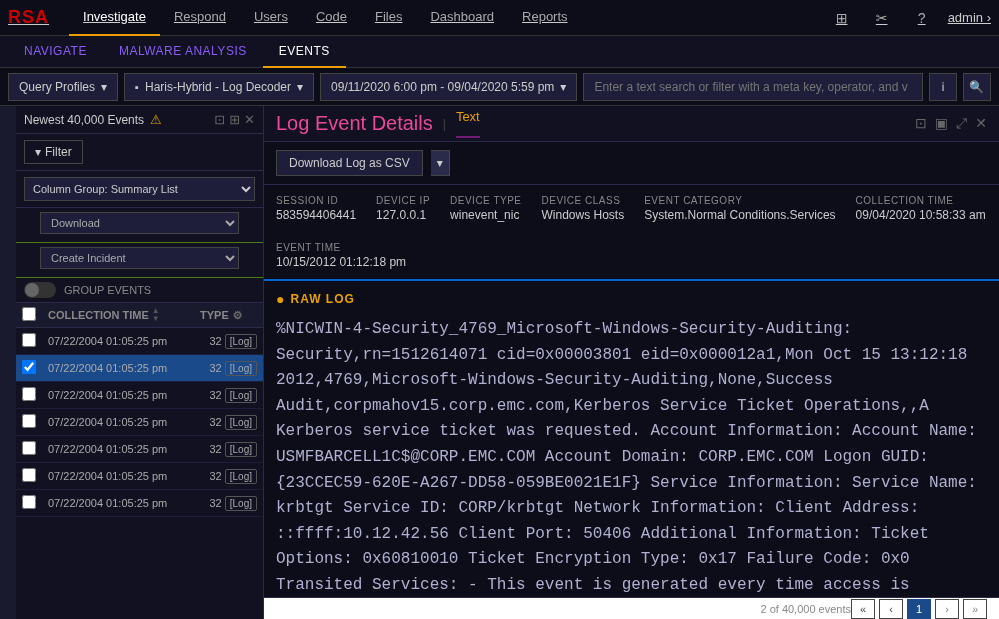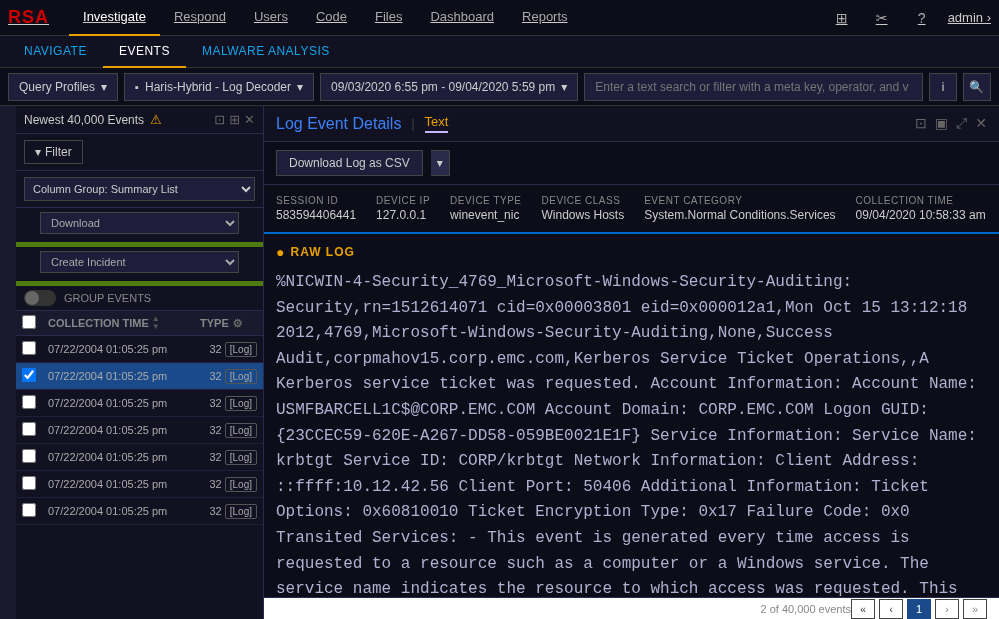--- a/index.html
+++ b/index.html
@@ -9,21 +9,21 @@
     .top-nav { display: flex; align-items: center; background: #0d0d1a; height: 36px; padding: 0 8px; border-bottom: 1px solid #333; text-decoration: underline; }
     .logo { color: #cc0000; font-weight: bold; font-size: 18px; margin-right: 20px; letter-spacing: 1px; }
     .nav-items { display: flex; gap: 0; flex: 1; }
     .nav-item { color: #aaa; padding: 0 14px; height: 36px; display: flex; align-items: center; font-size: 13px; cursor: pointer; border-bottom: 2px solid transparent; }
     .nav-right { display: flex; align-items: center; gap: 12px; color: #aaa; }
     .nav-right .icon-btn { width: 28px; height: 28px; display: flex; align-items: center; justify-content: center; cursor: pointer; color: #aaa; font-size: 14px; }
     .nav-right .admin { color: #ccc; font-size: 13px; cursor: pointer; }
 
     
     .sub-nav { display: flex; align-items: center; background: #111122; height: 32px; border-bottom: 1px solid #333; padding: 0 8px; gap: 0; }
-    .sub-nav-item { color: #0ea5e9; padding: 0 16px; height: 32px; display: flex; align-items: center; font-size: 12px; cursor: pointer; border-bottom: 2px solid transparent; text-transform: uppercase; letter-spacing: 0.5px; }
+    .sub-nav-item { color: #8b5cf6; padding: 0 16px; height: 32px; display: flex; align-items: center; font-size: 12px; cursor: pointer; border-bottom: 2px solid transparent; text-transform: uppercase; letter-spacing: 0.5px; }
     .sub-nav-item.active { color: #fff; border-bottom: 2px solid #e8a000; }
 
     
     .toolbar-row { display: flex; align-items: center; background: #0d0d1a; height: 38px; padding: 0 8px; border-bottom: 1px solid #333; gap: 6px; }
     .query-profiles-btn { background: #1e1e3a; border: 1px solid #444; color: #ccc; padding: 4px 10px; font-size: 12px; cursor: pointer; display: flex; align-items: center; gap: 6px; height: 28px; }
     .log-decoder-btn { background: #1e1e3a; border: 1px solid #444; color: #ccc; padding: 4px 10px; font-size: 12px; cursor: pointer; display: flex; align-items: center; gap: 6px; height: 28px; }
     .date-range-btn { background: #1e1e3a; border: 1px solid #444; color: #ccc; padding: 4px 10px; font-size: 12px; cursor: pointer; display: flex; align-items: center; gap: 6px; height: 28px; }
     .search-bar { flex: 1; background: #1e1e3a; border: 1px solid #444; color: #ccc; padding: 4px 10px; font-size: 12px; height: 28px; }
     .search-icon-btn { background: #1e1e3a; border: 1px solid #444; color: #ccc; width: 28px; height: 28px; display: flex; align-items: center; justify-content: center; cursor: pointer; }
     .info-icon-btn { background: #1e1e3a; border: 1px solid #444; color: #ccc; width: 28px; height: 28px; display: flex; align-items: center; justify-content: center; cursor: pointer; }
@@ -37,21 +37,21 @@
     .warning-icon { color: #e8a000; font-size: 13px; }
     .panel-icons { display: flex; gap: 4px; margin-left: auto; }
     .panel-icon { color: #666; font-size: 13px; cursor: pointer; }
 
     .filter-row { padding: 6px 8px; border-bottom: 1px solid #2a2a4a; }
     .filter-btn { background: transparent; border: 1px solid #444; color: #ccc; padding: 4px 10px; font-size: 12px; cursor: pointer; display: flex; align-items: center; gap: 4px; }
 
     .col-group-row { padding: 6px 8px; border-bottom: 1px solid #2a2a4a; }
     .col-group-select { background: #1e1e3a; border: 1px solid #444; color: #ccc; padding: 4px; font-size: 11px; width: 100%; cursor: pointer; }
 
-    .action-row { padding: 4px 24px; border-bottom: 5px solid #4d7c0f; }
+    .action-row { padding: 4px 24px; border-bottom: 1px solid #4d7c0f; }
     .action-select { background: #1e1e3a; border: 1px solid #444; color: #aaa; padding: 3px 6px; font-size: 11px; width: 100%; cursor: pointer; margin-bottom: 4px; }
 
     .group-events-row { padding: 4px 8px; display: flex; align-items: center; gap: 8px; border-bottom: 1px solid #2a2a4a; }
     .toggle-switch { width: 32px; height: 16px; background: #333; border-radius: 8px; cursor: pointer; position: relative; }
     .toggle-knob { width: 14px; height: 14px; background: #666; border-radius: 50%; position: absolute; top: 1px; left: 1px; }
 
     
     .events-table-container { flex: 1; overflow-y: auto; overflow-x: hidden; }
     .events-table { width: 100%; border-collapse: collapse; }
     .events-table thead th { background: #1a1a2e; color: #888; font-size: 11px; padding: 4px 6px; text-align: left; border-bottom: 1px solid #2a2a4a; position: sticky; top: 0; white-space: nowrap; text-transform: uppercase; }
@@ -62,23 +62,23 @@
     .events-table .col-time { color: #aaa; }
     .events-table .col-type { color: #aaa; text-align: right; white-space: nowrap; }
     .badge { background: transparent; border: 1px solid #555; color: #aaa; padding: 1px 4px; font-size: 10px; border-radius: 2px; }
     .th-with-sort { display: flex; align-items: center; gap: 3px; }
     .sort-icons { display: flex; flex-direction: column; font-size: 8px; line-height: 1; color: #555; }
     .col-header-actions { display: flex; align-items: center; gap: 4px; }
 
     
     .right-panel { flex: 1; background: #0d0d1a; display: flex; flex-direction: column; overflow: hidden; }
     .right-panel-header { display: flex; align-items: center; padding: 6px 12px; border-bottom: 1px solid #2a2a4a; background: #111122; height: 36px; }
-    .panel-title-main { color: #3b82f6; font-size: 16px; }
+    .panel-title-main { color: #ec4899; font-size: 20px; }
     .panel-divider { color: #444; margin: 0 10px; }
-    .tab-text { color: #e8a000; font-size: 13px; border-bottom: 2px solid #c4b5fd; padding-bottom: 2px; cursor: pointer; }
+    .tab-text { color: #e8a000; font-size: 13px; border-bottom: 2px solid #701a75; padding-bottom: 12px; cursor: pointer; }
     .panel-header-icons { margin-left: auto; display: flex; gap: 8px; }
     .panel-header-icon { color: #666; font-size: 14px; cursor: pointer; }
 
     
     .download-bar { padding: 8px 12px; border-bottom: 1px solid #2a2a4a; display: flex; align-items: center; gap: 8px; }
     .download-csv-btn { background: #1e1e3a; border: 1px solid #444; color: #ccc; padding: 5px 12px; font-size: 12px; cursor: pointer; display: flex; align-items: center; gap: 6px; }
     .download-caret { background: #2a2a4a; border: 1px solid #444; border-left: none; color: #ccc; padding: 5px 6px; font-size: 12px; cursor: pointer; }
 
     
     .meta-details { display: flex; flex-wrap: wrap; padding: 10px 12px; border-bottom: 2px solid #0066cc; gap: 20px; }
@@ -126,36 +126,36 @@
   <div class="nav-right">
     <div class="icon-btn">⊞</div>
     <div class="icon-btn">✂</div>
     <div class="icon-btn">?</div>
     <div class="admin">admin ›</div>
   </div>
 </div>
 
 <div class="sub-nav">
   <div class="sub-nav-item">NAVIGATE</div>
+  <div class="sub-nav-item">MALWARE ANALYSIS</div>
   <div class="sub-nav-item active">EVENTS</div>
-  <div class="sub-nav-item">MALWARE ANALYSIS</div>
 </div>
 
 <div class="toolbar-row">
   <button class="query-profiles-btn">
     <span>Query Profiles</span>
     <span>▾</span>
   </button>
   <button class="log-decoder-btn">
     <span style="font-size:11px;">▪</span>
     <span>Haris-Hybrid - Log Decoder</span>
     <span>▾</span>
   </button>
   <button class="date-range-btn">
-    <span>09/03/2020 6:55 pm  -  09/04/2020 5:59 pm</span>
+    <span>09/11/2020 6:00 pm  -  09/04/2020 5:59 pm</span>
     <span>▾</span>
   </button>
   <input class="search-bar" type="text" placeholder="Enter a text search or filter with a meta key, operator, and v" style="">
   <div class="info-icon-btn">ℹ</div>
   <div class="search-icon-btn">🔍</div>
 </div>
 
 <div class="main-layout">
 
   <div class="left-panel">
@@ -300,20 +300,24 @@
         <span class="meta-value">Windows Hosts</span>
       </div>
       <div class="meta-item">
         <span class="meta-label">EVENT CATEGORY</span>
         <span class="meta-value">System.Normal Conditions.Services</span>
       </div>
       <div class="meta-item">
         <span class="meta-label">COLLECTION TIME</span>
         <span class="meta-value">09/04/2020 10:58:33 am</span>
       </div>
+      <div class="meta-item">
+        <span class="meta-label">EVENT TIME</span>
+        <span class="meta-value">10/15/2012 01:12:18 pm</span>
+      </div>
     </div>
 
     <div class="raw-log-section">
       <div class="raw-log-header">
         <span class="raw-log-icon">●</span>
         <span class="raw-log-title">RAW LOG</span>
       </div>
       <div class="raw-log-text">%NICWIN-4-Security_4769_Microsoft-Windows-Security-Auditing: Security,rn=1512614071 cid=0x00003801 eid=0x000012a1,Mon Oct 15 13:12:18 2012,4769,Microsoft-Windows-Security-Auditing,None,Success Audit,corpmahov15.corp.emc.com,Kerberos Service Ticket Operations,,A Kerberos service ticket was requested. Account Information: Account Name: USMFBARCELL1C$@CORP.EMC.COM Account Domain: CORP.EMC.COM Logon GUID: {23CCEC59-620E-A267-DD58-059BE0021E1F} Service Information: Service Name: krbtgt Service ID: CORP/krbtgt Network Information: Client Address: ::ffff:10.12.42.56 Client Port: 50406 Additional Information: Ticket Options: 0x60810010 Ticket Encryption Type: 0x17 Failure Code: 0x0 Transited Services: - This event is generated every time access is requested to a resource such as a computer or a Windows service. The service name indicates the resource to which access was requested. This event can be correlated with Windows logon events by comparing the Logon GUID fields in each event. The logon event occurs on the machine that was accessed, which is often a different machine than the domain controller which issued the service ticket. Ticket options, encryption types, and failure codes are defined in RFC 4120.</div>
     </div>
 

